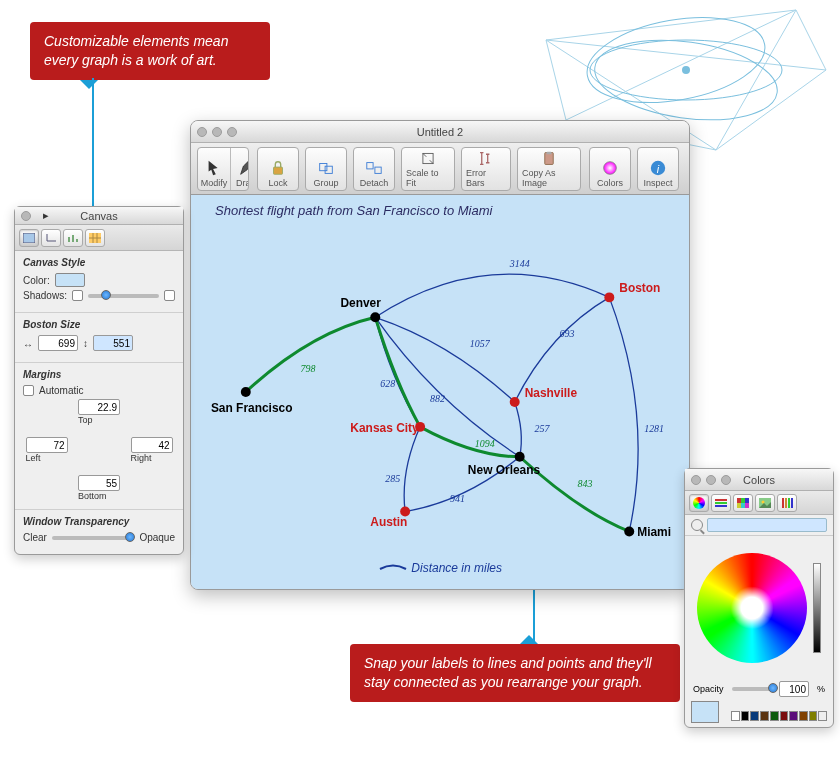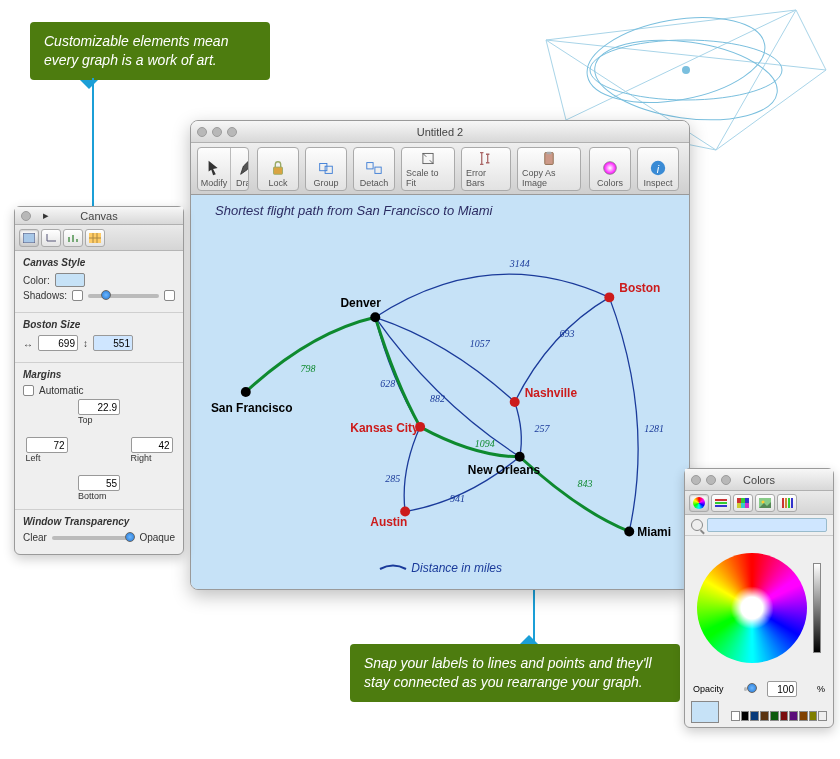--- a/index.html
+++ b/index.html
@@ -1,21 +1,21 @@
 <!DOCTYPE html>
 <html><head>
 <meta charset="utf-8">
 <style>
   * { box-sizing: border-box; margin: 0; padding: 0; font-family: "Lucida Grande", "Helvetica Neue", Arial, sans-serif; }
   body { width: 840px; height: 759px; background: #fff; position: relative; overflow: hidden; }
 
   
   .callout {
     position: absolute;
-    background: #4d7c0f;
+    background: #b91c1c;
     color: #fff;
     font-size: 14px;
     line-height: 1.35;
     padding: 10px 14px;
     border-radius: 4px;
     font-style: italic;
   }
   #callout-top { top: 22px; left: 30px; width: 240px; }
   #callout-top::after {
     content: ""; position: absolute; left: 50px; top: 100%;
@@ -147,21 +147,21 @@
     bottom:-2px;right:-3px;transform:rotate(45deg);}
   #colors-panel .search .field{flex:1;height:14px;background:#cfe6ff;border:1px solid #9bc;border-radius:2px;}
   .wheel-wrap{flex:1;display:flex;align-items:center;justify-content:center;padding:6px;}
   .color-wheel{
     width:110px;height:110px;border-radius:50%;
     background:conic-gradient(red,magenta,blue,cyan,lime,yellow,red);
     position:relative; filter:saturate(1.1);
   }
   .color-wheel::after{content:"";position:absolute;inset:30%;border-radius:50%;
     background:radial-gradient(#fff 0%,#fff 35%,transparent 70%);}
-  .opacity-row{display:flex;align-items:center;gap:20px;padding:2px 8px 4px;font-size:9px;}
+  .opacity-row{display:flex;align-items:center;gap:8px;padding:2px 8px 4px;font-size:9px;}
   .opacity-row .mini-slider{flex:1;}
   .opacity-row input{width:30px;}
   .swatch-row{display:flex;gap:1px;padding:3px 6px 6px;}
   .swatch-row span{flex:1;height:10px;border:1px solid #888;}
   .big-swatch{width:28px;height:22px;background:#c6e2f7;border:1px solid #888;margin:0 6px 4px;}
 
   
   #deco-svg{position:absolute;right:4px;top:0;width:300px;height:170px;pointer-events:none;}
 </style>
 </head>

